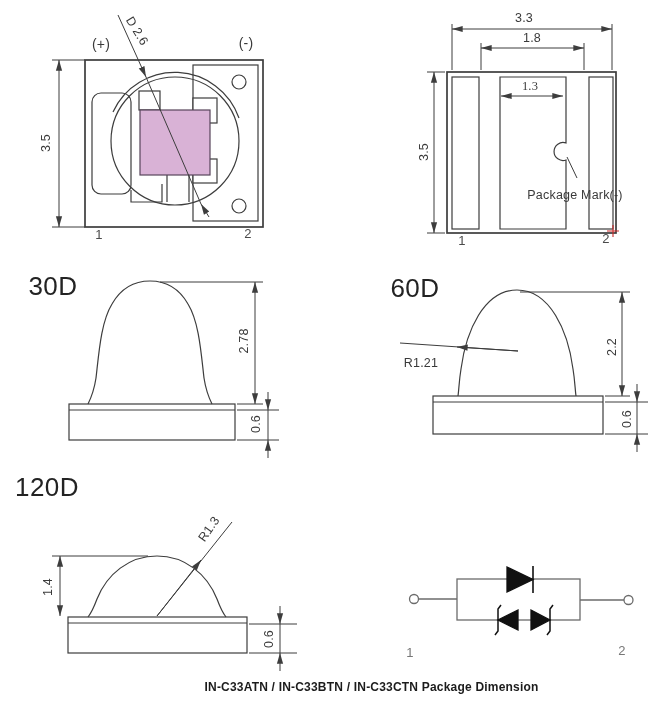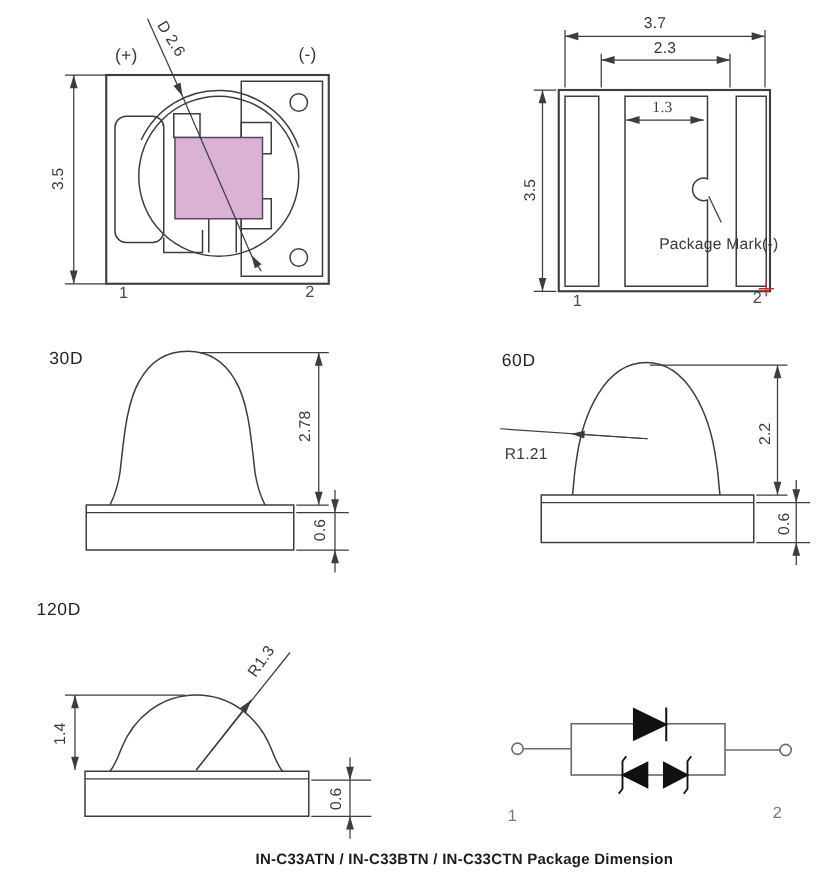--- a/index.html
+++ b/index.html
@@ -4,21 +4,21 @@
 <style>
   html,body{margin:0;padding:0;background:#ffffff;}
   #sheet{position:relative;width:663px;height:706px;background:#ffffff;overflow:hidden;
          font-family:"Liberation Sans",sans-serif;}
   #linework{position:absolute;left:0;top:0;}
   .lbl{position:absolute;transform:translate(-50%,-50%);font-size:12.5px;color:#3a3a3a;
        white-space:nowrap;letter-spacing:0.2px;}
   .rot{transform:translate(-50%,-50%) rotate(-90deg);}
   .rot60{transform:translate(-50%,-50%) rotate(58deg);}
   .rotm55{transform:translate(-50%,-50%) rotate(-55deg);}
-  .big{font-size:14px;color:#232323;letter-spacing:0.5px;}
+  .big{font-size:26px;color:#232323;letter-spacing:0.5px;}
   .pin{font-size:13px;color:#4a4a4a;}
   .pin-gray{font-size:13px;color:#777;}
   .pol{font-size:14px;color:#3a3a3a;}
   .caption{font-size:12px;font-weight:bold;color:#1c1c1c;}
 </style>
 </head>
 <body>
 
 <div id="sheet">
 
@@ -154,22 +154,22 @@
   </g>
 </svg>
 
   <span class="lbl pol" style="left:101px;top:44px;">(+)</span>
   <span class="lbl pol" style="left:246px;top:43px;">(-)</span>
   <span class="lbl rot60" style="left:137px;top:31px;">D 2.6</span>
   <span class="lbl rot" style="left:46px;top:143px;">3.5</span>
   <span class="lbl pin" style="left:99px;top:234px;">1</span>
   <span class="lbl pin" style="left:248px;top:233px;">2</span>
 
-  <span class="lbl" style="left:524px;top:18px;">3.7</span>
-  <span class="lbl" style="left:532px;top:38px;">2.3</span>
+  <span class="lbl" style="left:524px;top:18px;">3.3</span>
+  <span class="lbl" style="left:532px;top:38px;">1.8</span>
   <span class="lbl" style="left:530px;top:86px;font-family:Liberation Serif, serif;">1.3</span>
   <span class="lbl rot" style="left:424px;top:152px;">3.5</span>
   <span class="lbl" style="left:575px;top:195px;">Package Mark(-)</span>
   <span class="lbl pin" style="left:462px;top:240px;">1</span>
   <span class="lbl pin" style="left:606px;top:238px;">2</span>
 
   <span class="lbl big" style="left:53px;top:286px;">30D</span>
   <span class="lbl rot" style="left:244px;top:341px;">2.78</span>
   <span class="lbl rot" style="left:256px;top:424px;">0.6</span>
 

